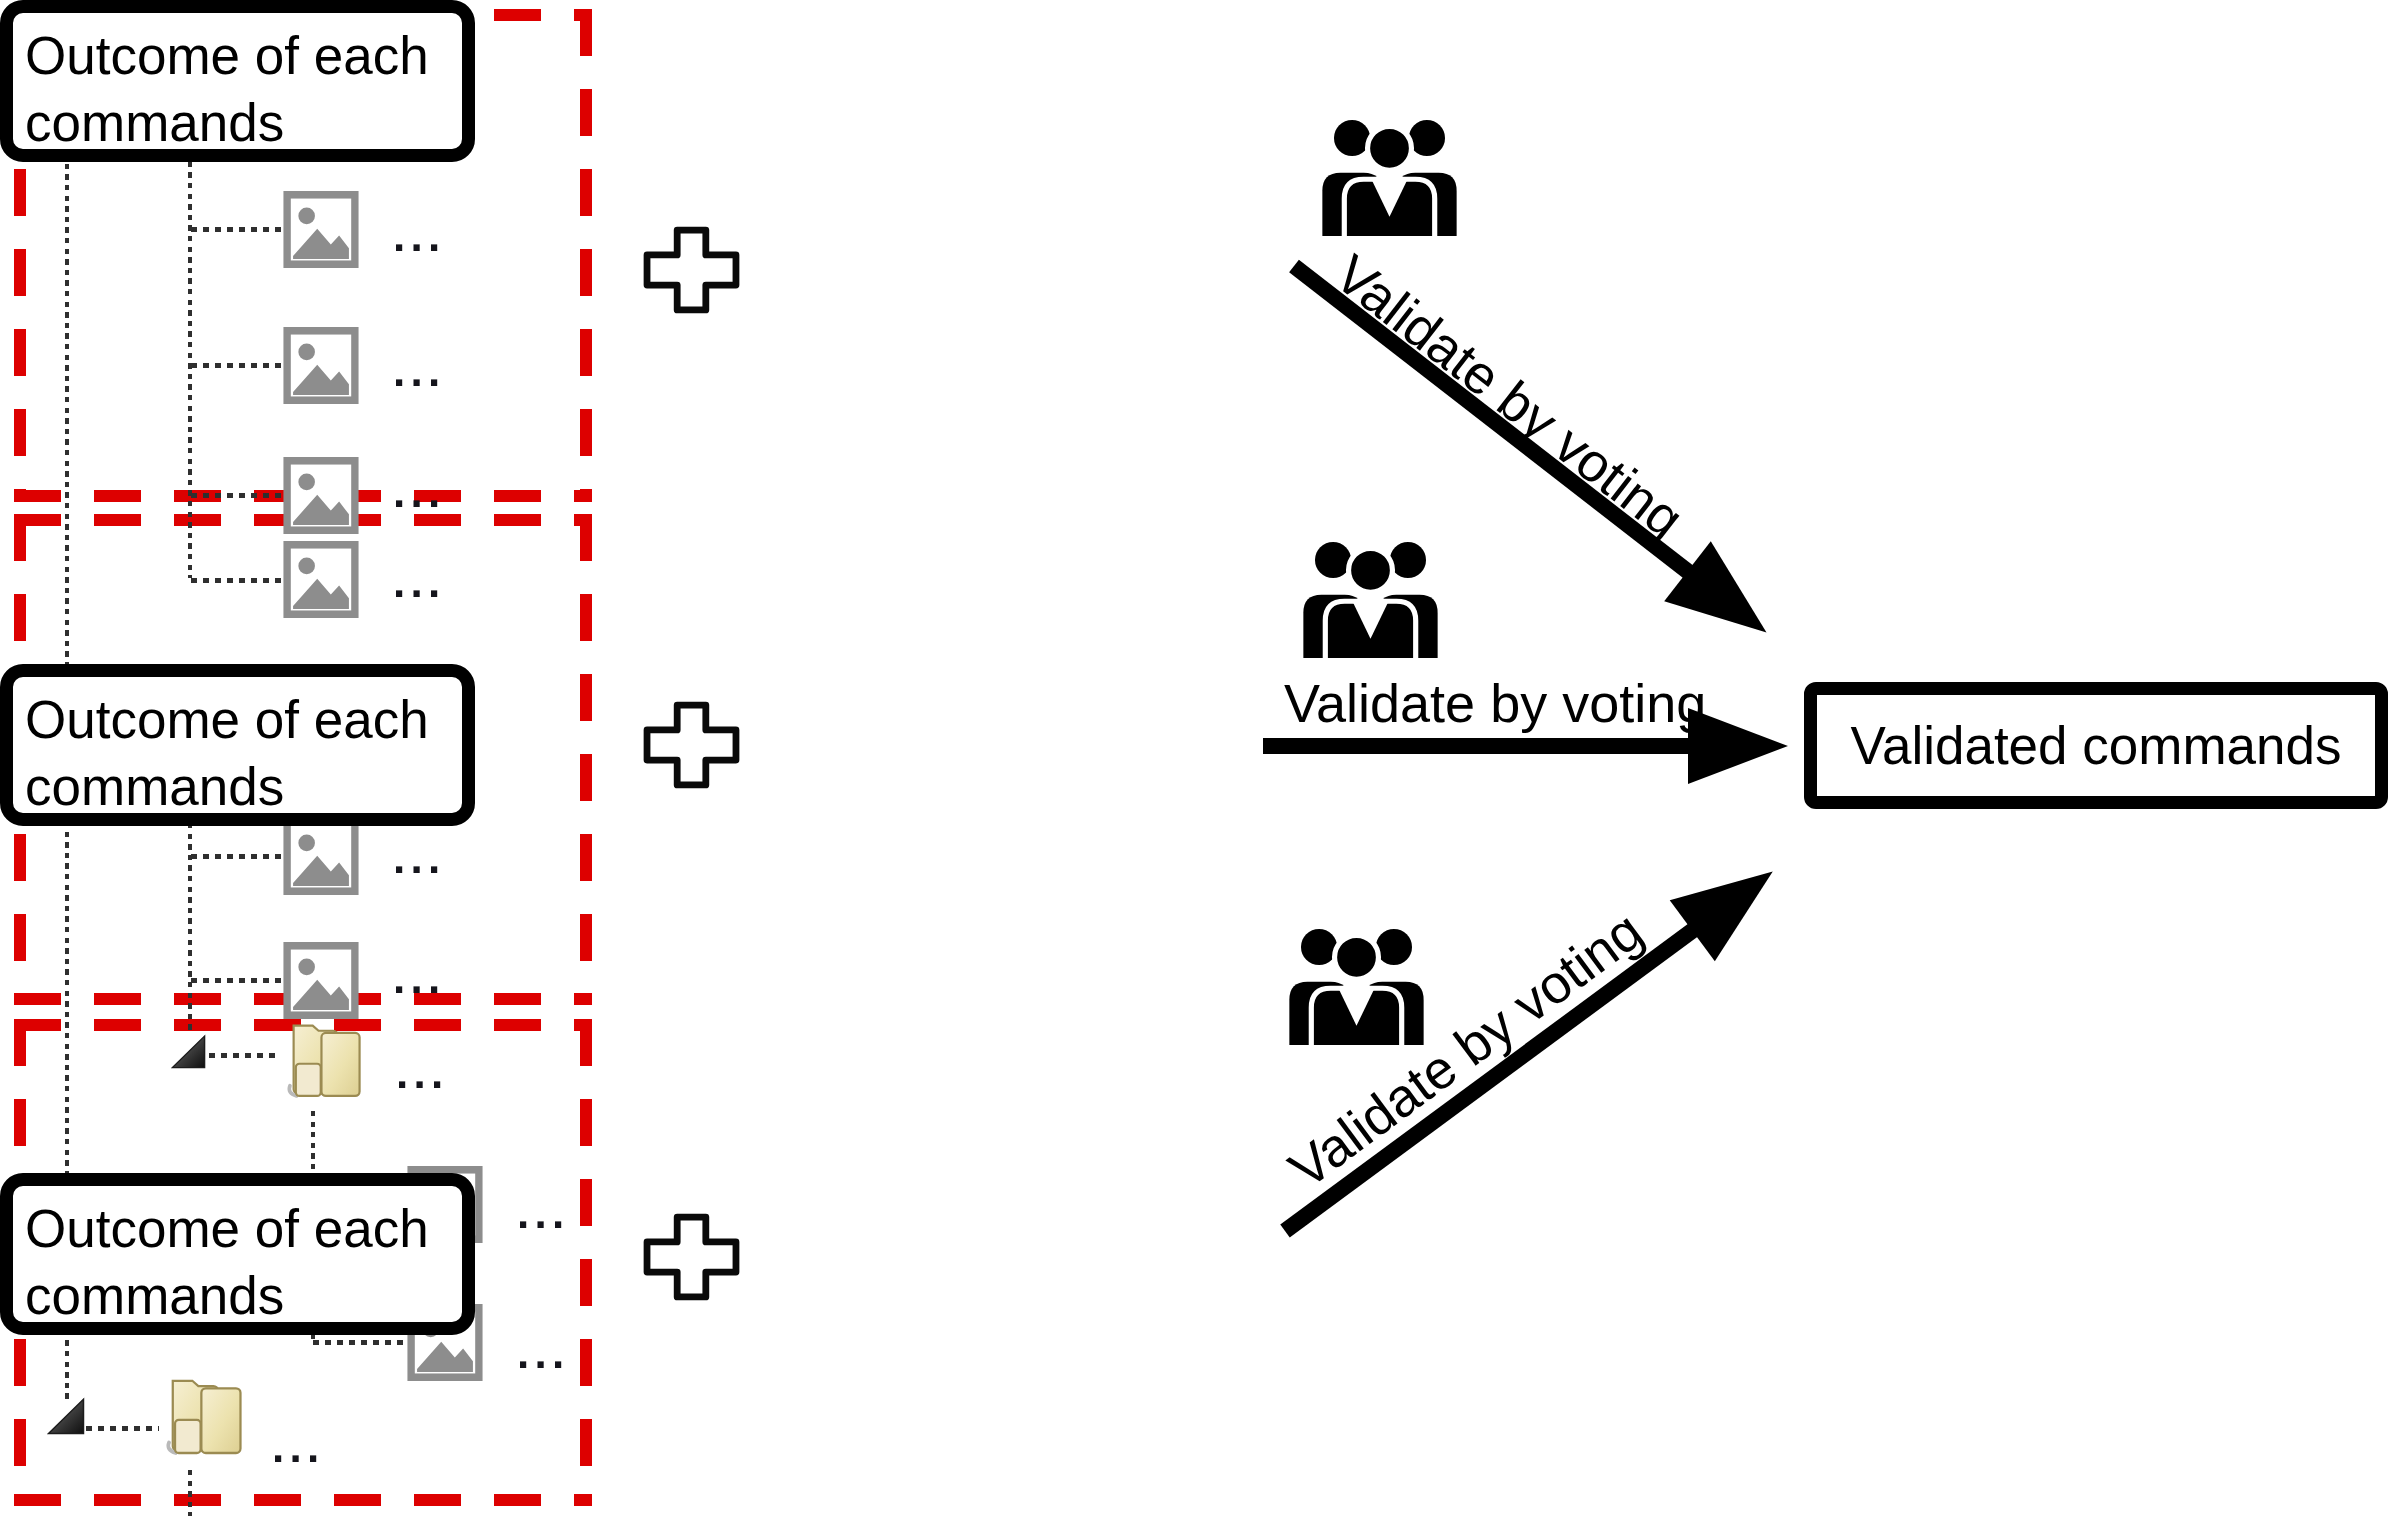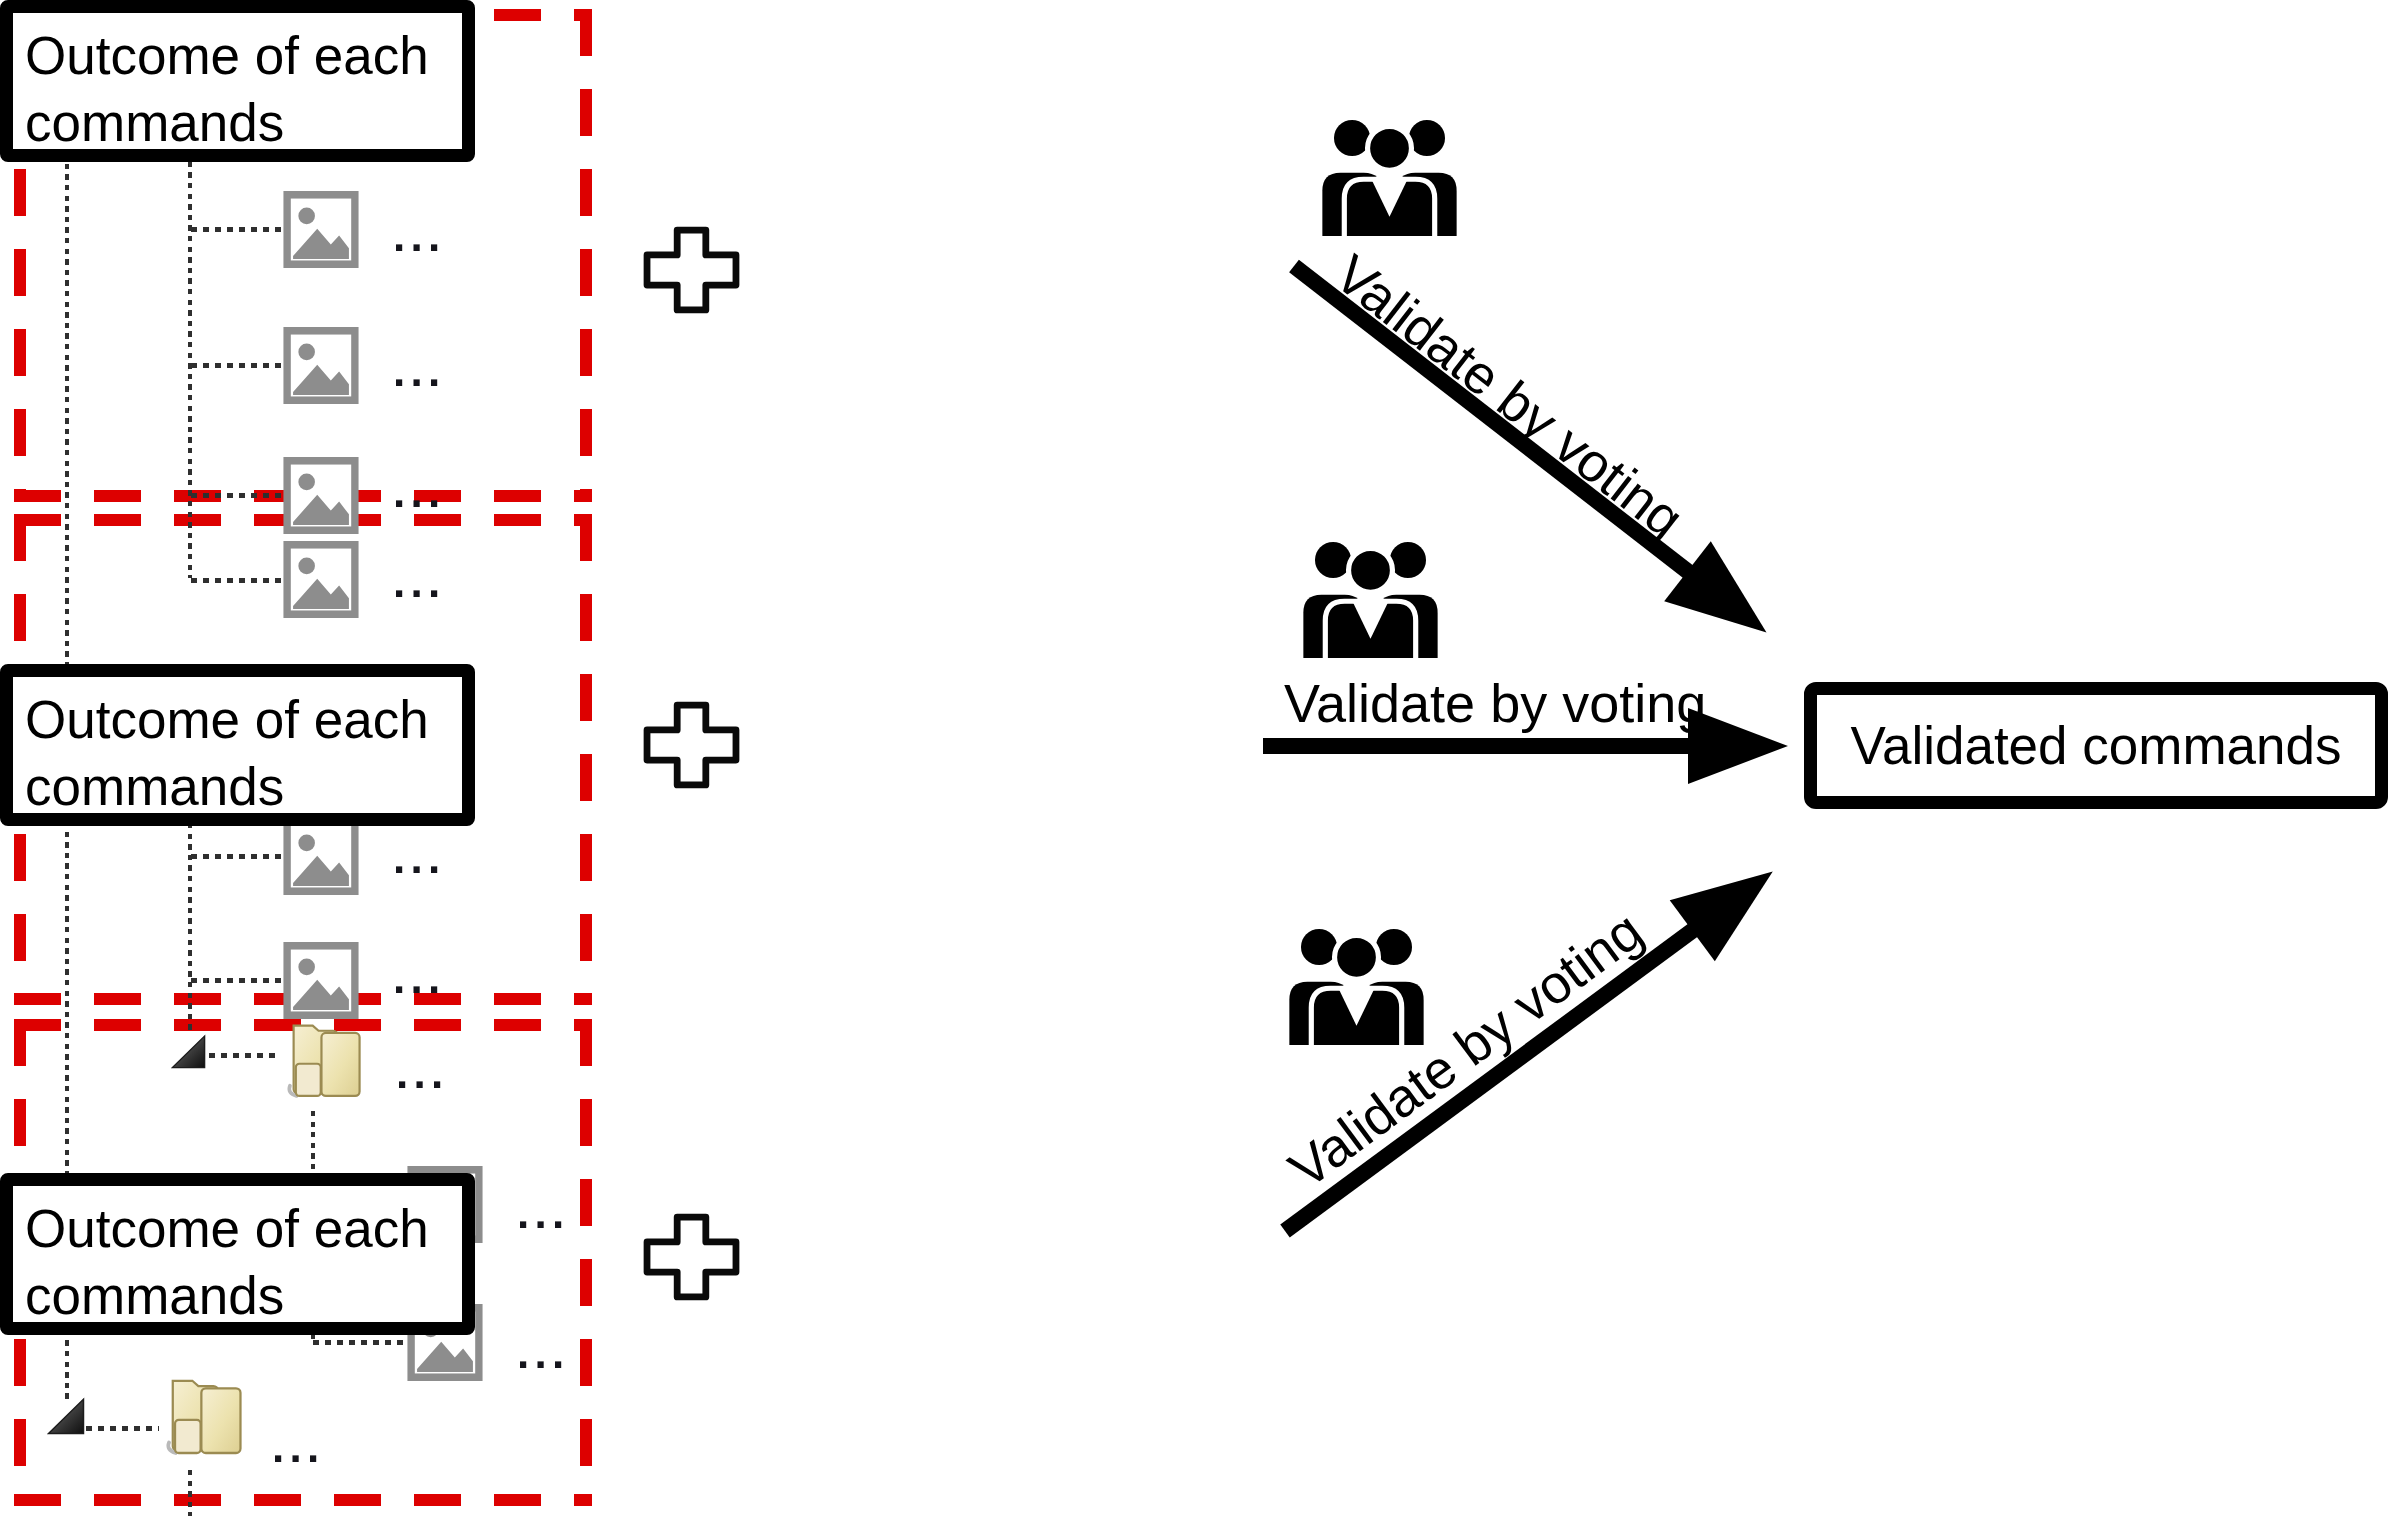--- a/index.html
+++ b/index.html
@@ -21,21 +21,21 @@
   .vdots{position:absolute;width:3.8px;background:repeating-linear-gradient(180deg,#2f2f2f 0 5.3px,transparent 5.3px 10.6px);}
   .hdots{position:absolute;height:4.5px;background:repeating-linear-gradient(90deg,#2f2f2f 0 6px,transparent 6px 12px);}
 
   .ellipsis{position:absolute;font-size:44px;line-height:44px;font-weight:700;letter-spacing:5.3px;color:#15151c;}
 
   .icon{position:absolute;display:block;}
 
   
   .obox{
     position:absolute;width:475px;height:162px;box-sizing:border-box;
-    border:13.6px solid #000;border-radius:8px;background:#fff;
+    border:13.6px solid #000;border-radius:23px;background:#fff;
     font-size:53px;line-height:67px;letter-spacing:0;
     padding:9px 7.6px 0 12px;
   }
   .vbox{
     position:absolute;left:1804px;top:682px;width:584px;height:127px;box-sizing:border-box;
     border:13.6px solid #000;border-radius:12px;background:#fff;
     font-size:53px;display:flex;align-items:center;justify-content:center;white-space:nowrap;
   }
 
   

